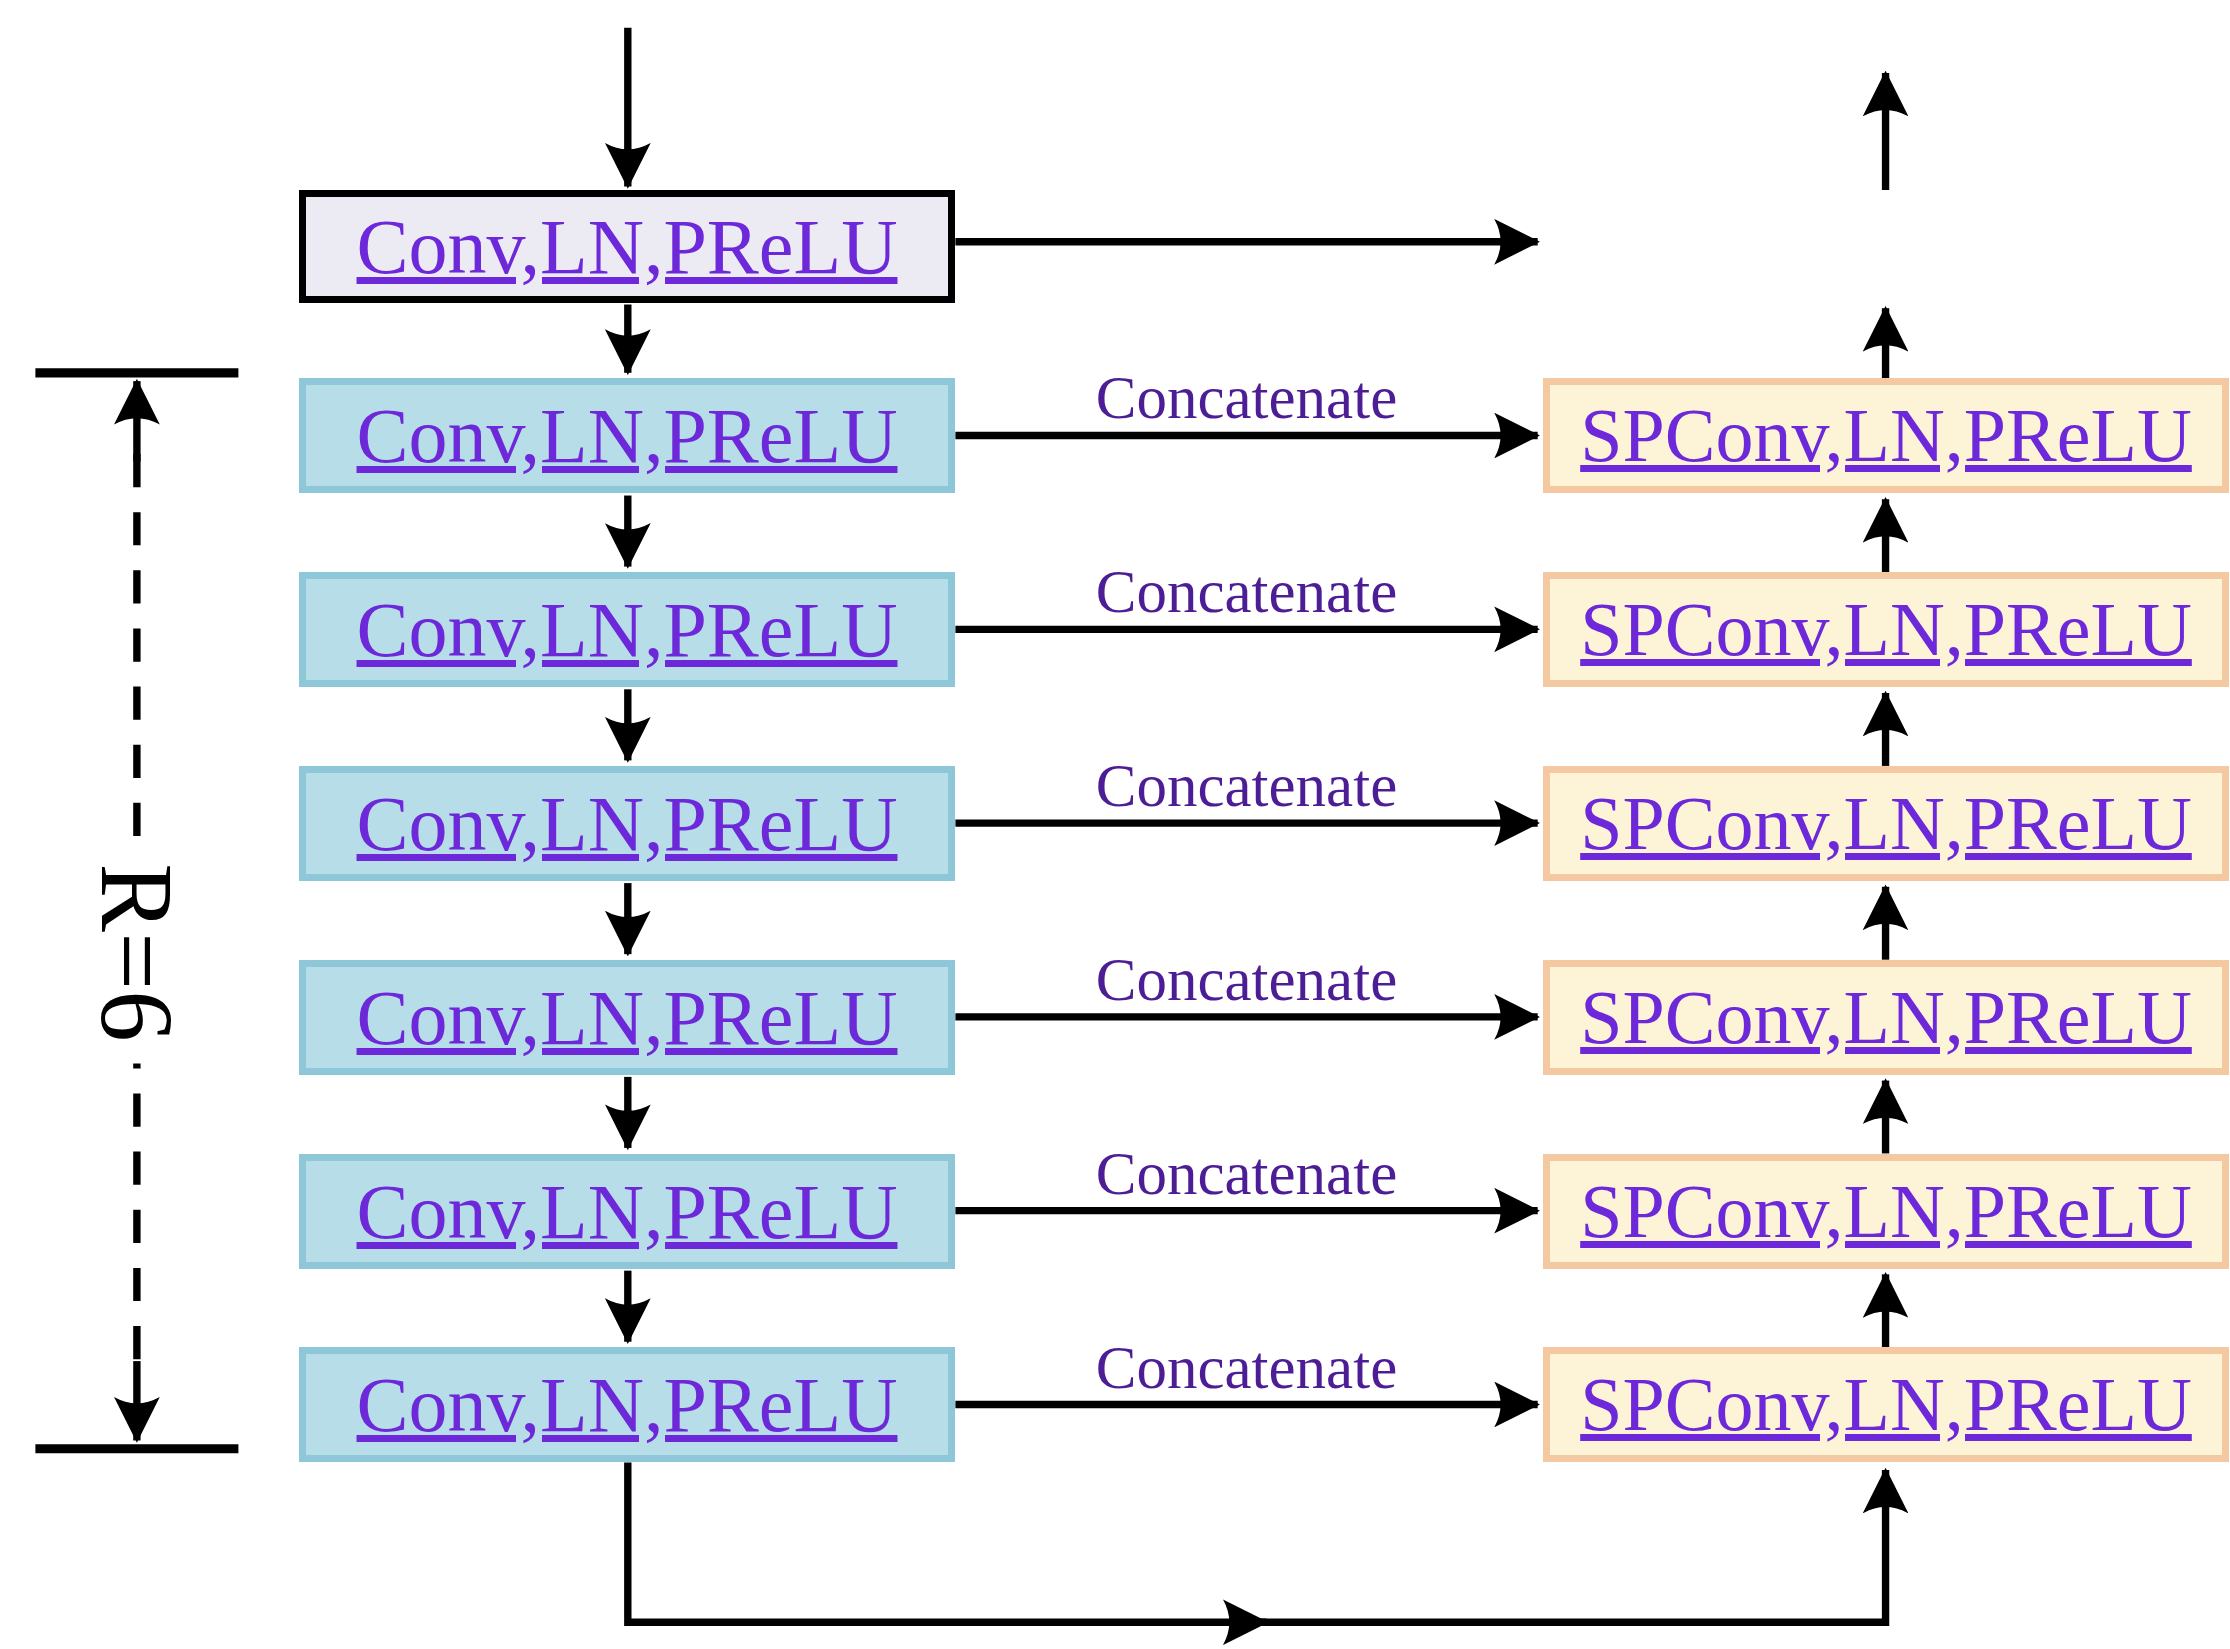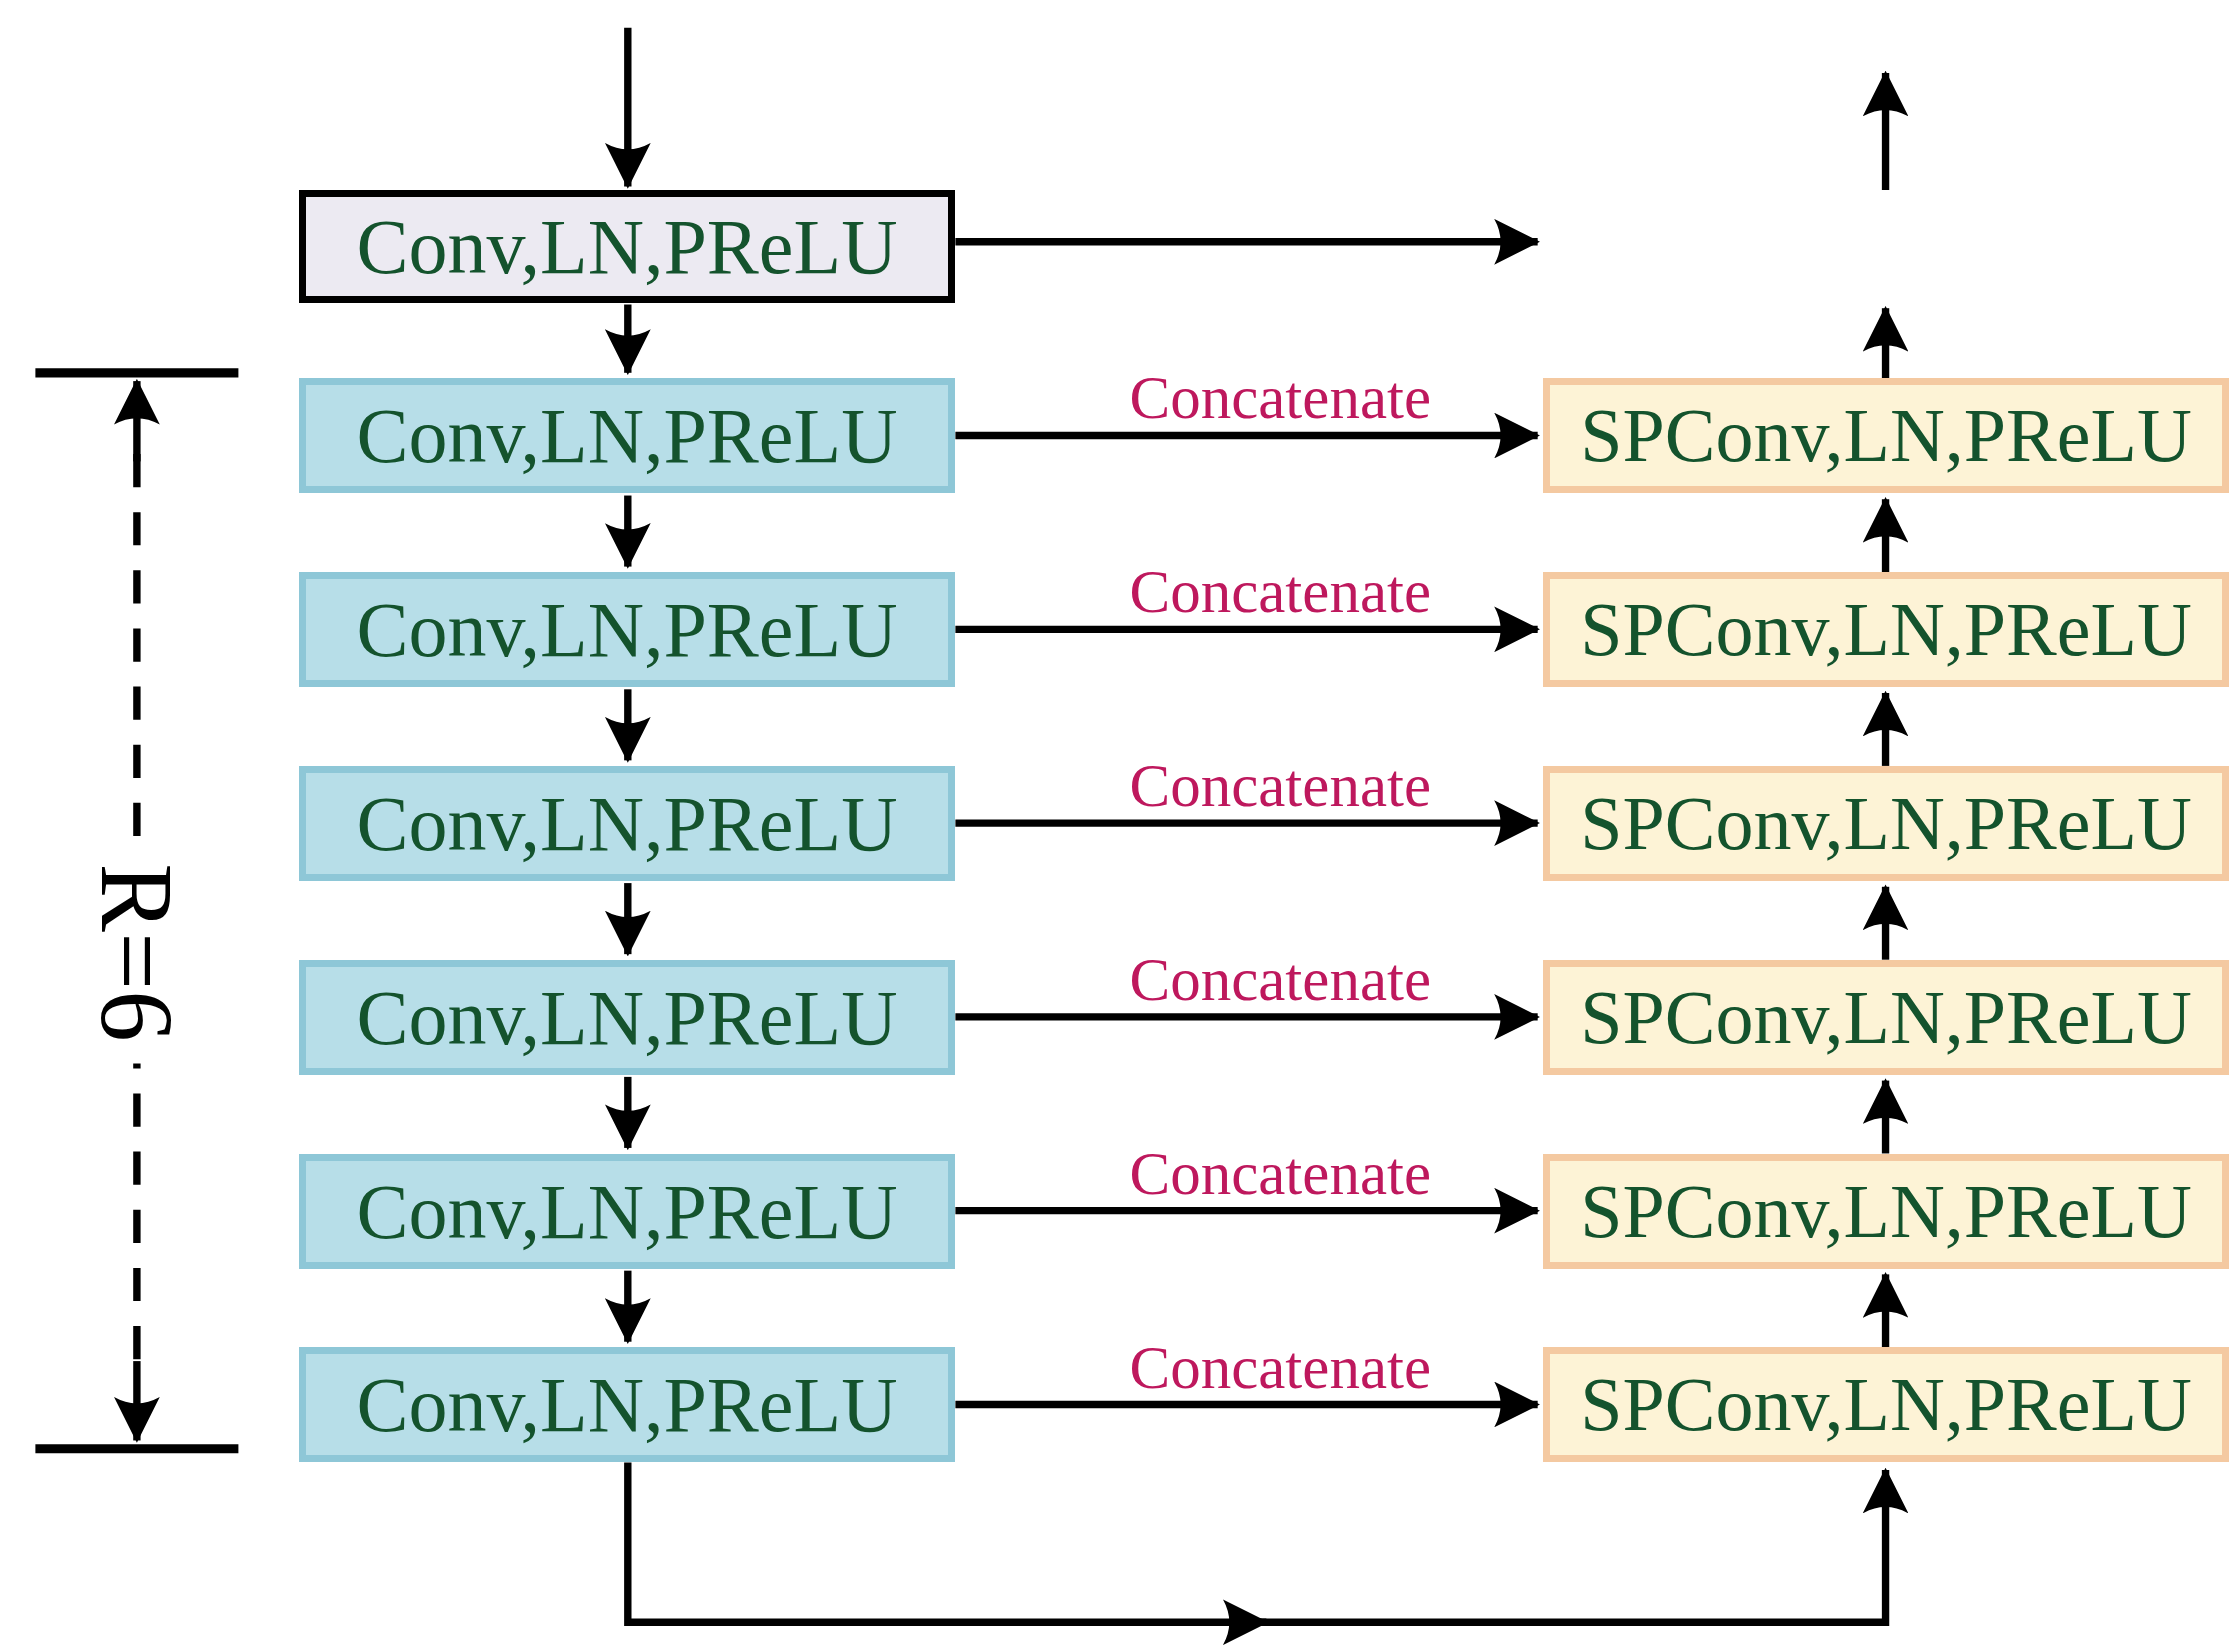--- a/index.html
+++ b/index.html
@@ -8,22 +8,23 @@
     width:2231px;height:1649px;
     background:var(--bg,#fff);
     font-family:"Liberation Serif","DejaVu Serif",serif;
     overflow:hidden;
   }
   svg.wires{position:absolute;left:0;top:0;width:2231px;height:1649px;}
   .box{
     position:absolute;
     box-sizing:border-box;
     display:flex;align-items:center;justify-content:center;
-    color:#14532d;
+    color:#6d28d9;
     white-space:nowrap;
+    text-decoration:underline;
   }
   .box-gray{
     left:299px;top:190px;width:656px;height:113px;
     background:var(--gray_fill);border:7.4px solid var(--line);
     font-size:78px;
   }
   .box-addition{
     left:1543px;top:190px;width:686px;height:113px;
     background:var(--peach_fill);border:7.4px solid var(--line);
     font-family:"Liberation Sans","DejaVu Sans",sans-serif;
@@ -35,21 +36,21 @@
     font-size:78px;
   }
   .box-yellow{
     left:1543px;width:686px;height:115px;
     background:var(--yellow_fill);border:7.4px solid var(--yellow_border);
     font-size:76px;
   }
   .concat-label{
     position:absolute;
     left:1062px;width:369px;height:65px;line-height:65px;
-    text-align:right;font-size:61px;color:#be185d;
+    text-align:center;font-size:61px;color:#4c1d95;
     white-space:nowrap;
   }
   .repeat-label{
     position:absolute;
     left:26px;top:897px;width:222px;height:111px;
     display:flex;align-items:center;justify-content:center;
     background:#fff;
     transform:rotate(90deg);
     font-size:103px;color:#000;
     white-space:nowrap;

